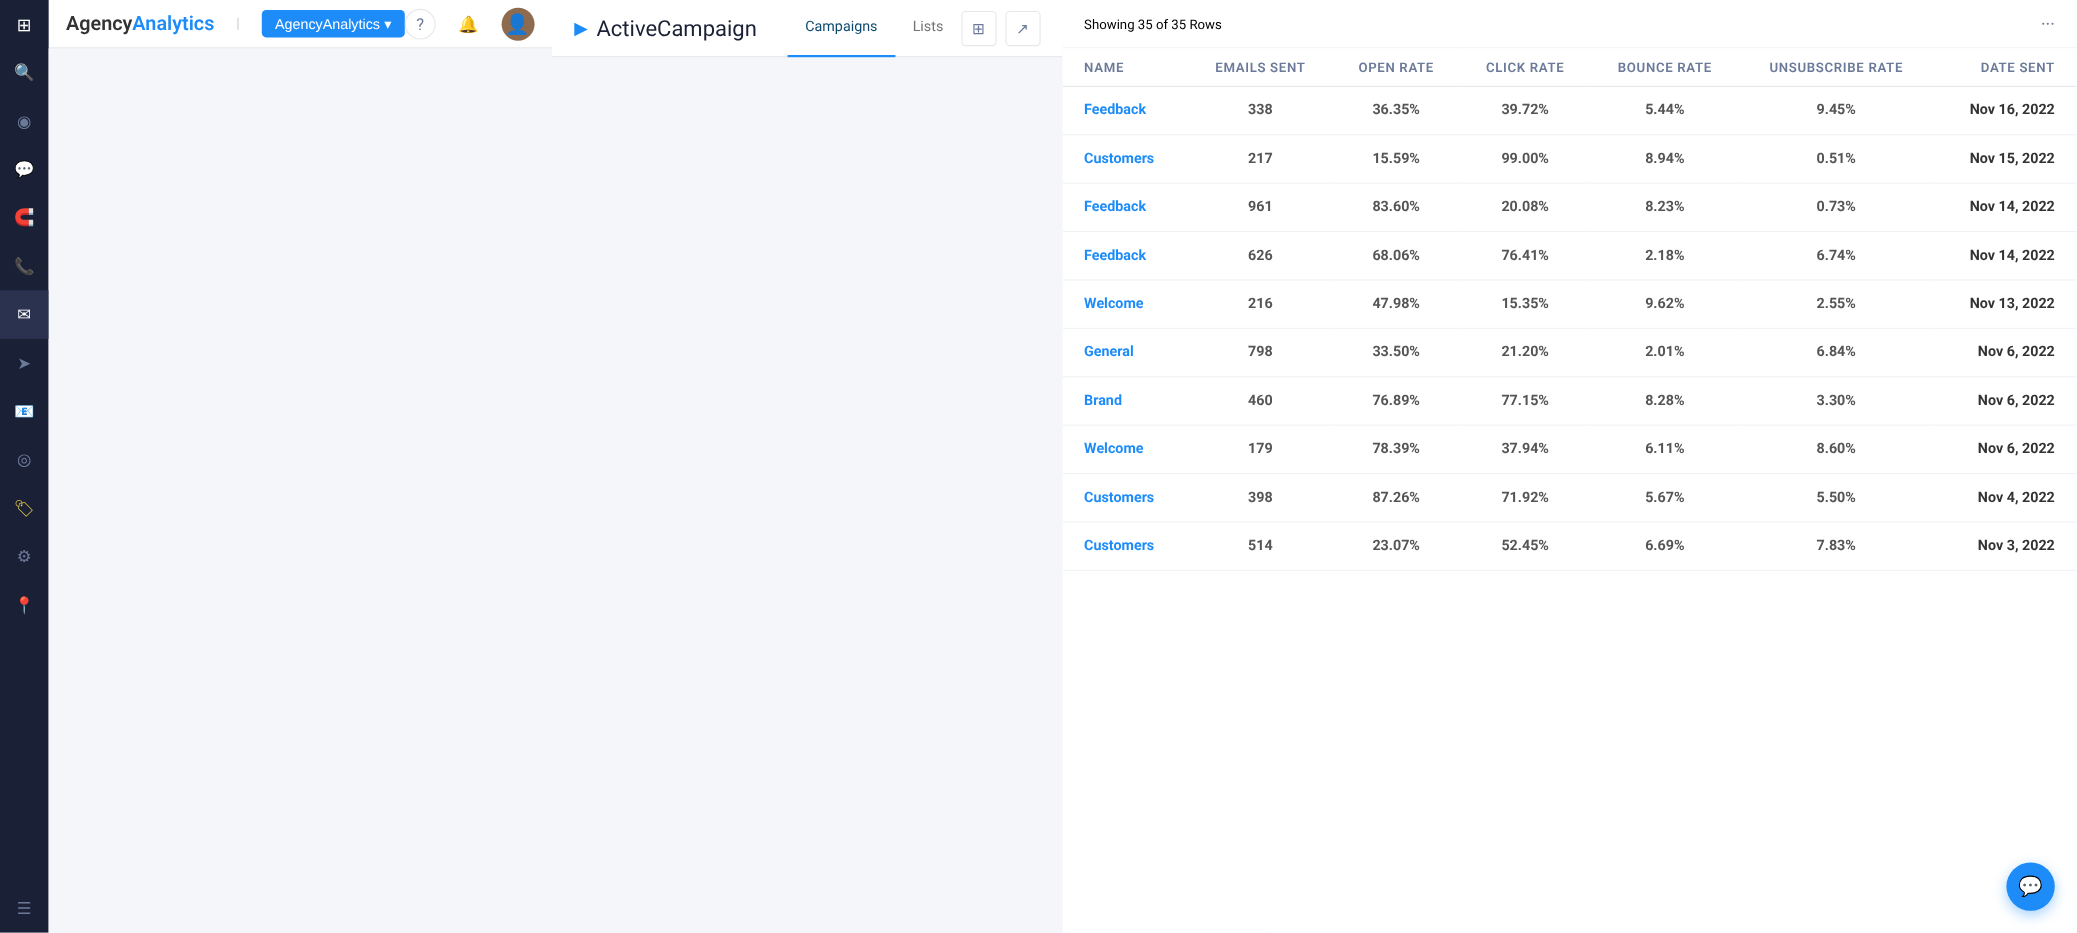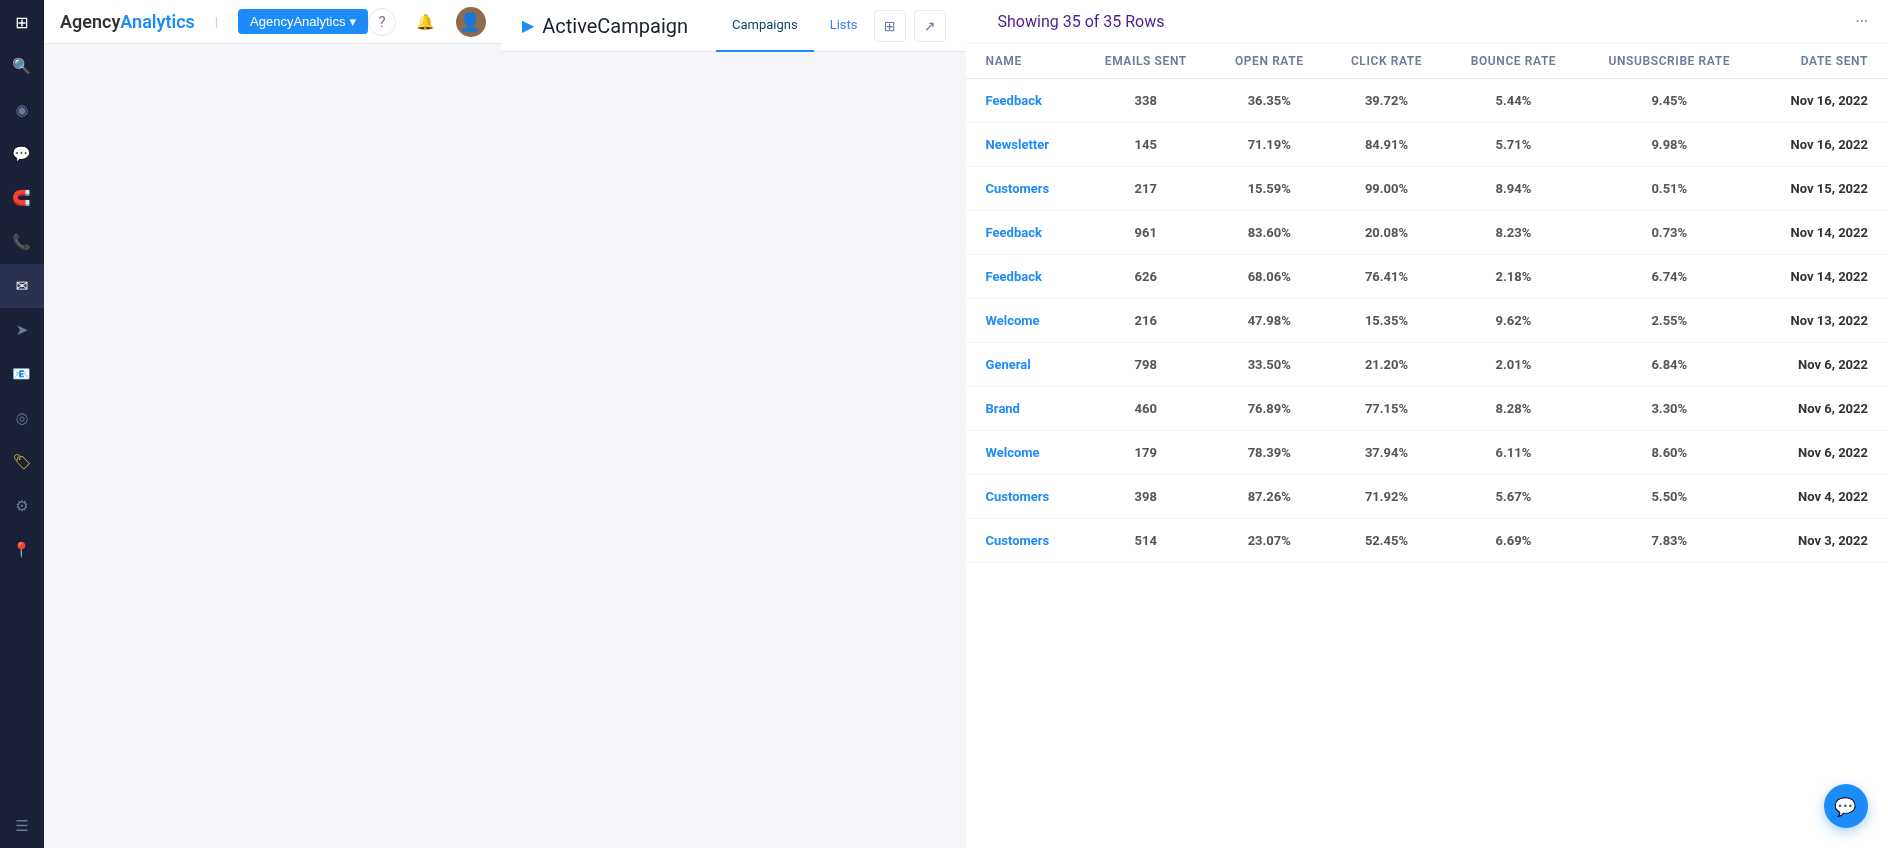--- a/index.html
+++ b/index.html
@@ -28,29 +28,29 @@
     .top-header-right { display: flex; align-items: center; gap: 16px; }
     .header-icon { width: 28px; height: 28px; border-radius: 50%; display: flex; align-items: center; justify-content: center; cursor: pointer; color: #6b7a99; font-size: 15px; }
     .avatar { width: 30px; height: 30px; border-radius: 50%; background: #8e6b4e; display: flex; align-items: center; justify-content: center; overflow: hidden; cursor: pointer; }
 
     
     .page-header { height: 52px; background: #fff; display: flex; align-items: center; padding: 0 20px; border-bottom: 1px solid #e5e7eb; justify-content: space-between; }
     .page-header-left { display: flex; align-items: center; gap: 8px; }
     .page-title-icon { color: #1d8cf8; font-size: 16px; }
     .page-title { font-size: 20px; font-weight: 400; color: #1a2035; margin-right: 20px; }
     .tabs { display: flex; gap: 0; }
-    .tab { padding: 0 16px; height: 52px; display: flex; align-items: center; font-size: 13px; cursor: pointer; color: #3b82f6; border-bottom: 2px solid transparent; }
+    .tab { padding: 0 16px; height: 52px; display: flex; align-items: center; font-size: 13px; cursor: pointer; color: #737373; border-bottom: 2px solid transparent; }
     .tab.active { color: #0c4a6e; border-bottom: 2px solid #1d8cf8; }
     .page-header-right { display: flex; gap: 8px; }
     .header-action-btn { width: 32px; height: 32px; border: 1px solid #e5e7eb; border-radius: 4px; background: #fff; display: flex; align-items: center; justify-content: center; cursor: pointer; color: #6b7a99; font-size: 14px; }
 
     
     .table-container { flex: 1; overflow-y: auto; background: #fff; margin: 0; }
     .table-header-bar { display: flex; align-items: center; justify-content: space-between; padding: 12px 20px; border-bottom: 1px solid #f0f0f0; }
-    .showing-text { font-size: 16px; color: #4c1d95; margin-left: 12px; }
+    .showing-text { font-size: 12px; color: #000000; }
     .more-options { cursor: pointer; color: #6b7a99; font-size: 16px; }
 
     
     .data-table { width: 100%; border-collapse: collapse; }
     .data-table thead tr { border-bottom: 1px solid #e5e7eb; }
     .data-table thead th { padding: 10px 16px; text-align: left; font-size: 12px; font-weight: 600; color: #6b7a99; text-transform: uppercase; letter-spacing: 0.05em; background: #fff; }
     .data-table thead th:first-child { padding-left: 20px; }
     .data-table thead th:last-child { padding-right: 20px; text-align: right; }
     .data-table thead th.num { text-align: center; }
     .data-table tbody tr { border-bottom: 1px solid #f0f2f5; font-weight: bold; }
@@ -146,29 +146,20 @@
         <tr>
       <td><a class="campaign-link">Feedback</a></td>
       <td class="num">338</td>
       <td class="num">36.35%</td>
       <td class="num">39.72%</td>
       <td class="num">5.44%</td>
       <td class="num">9.45%</td>
       <td>Nov 16, 2022</td>
     </tr>
             <tr>
-      <td><a class="campaign-link">Newsletter</a></td>
-      <td class="num">145</td>
-      <td class="num">71.19%</td>
-      <td class="num">84.91%</td>
-      <td class="num">5.71%</td>
-      <td class="num">9.98%</td>
-      <td>Nov 16, 2022</td>
-    </tr>
-            <tr>
       <td><a class="campaign-link">Customers</a></td>
       <td class="num">217</td>
       <td class="num">15.59%</td>
       <td class="num">99.00%</td>
       <td class="num">8.94%</td>
       <td class="num">0.51%</td>
       <td>Nov 15, 2022</td>
     </tr>
             <tr>
       <td><a class="campaign-link">Feedback</a></td>

